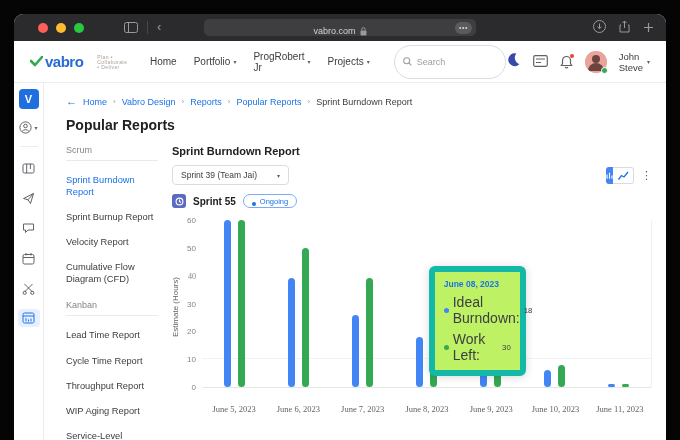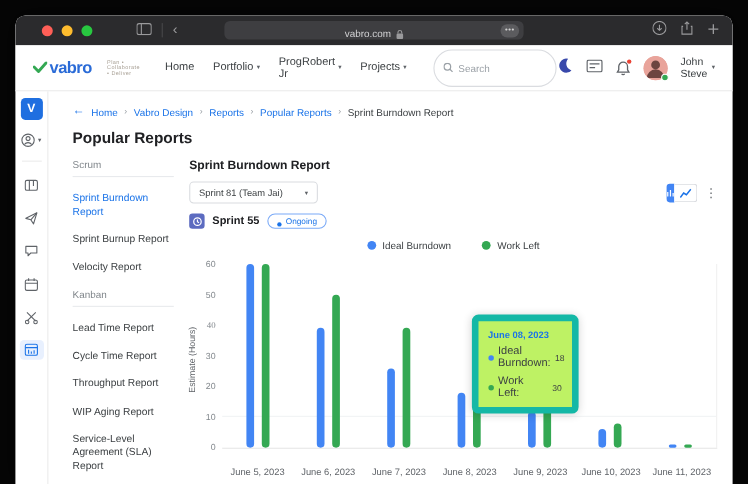--- a/index.html
+++ b/index.html
@@ -105,28 +105,28 @@
   .ylabel { position:absolute; left:3px; top:46%; transform:translate(-50%,-50%) rotate(-90deg);
             font-size:8px; color:#5f6368; white-space:nowrap; }
   .plot { position:absolute; left:30px; right:4px; top:8px; bottom:30px;
           border-bottom:1px solid #e6e6e6; border-right:1px solid #f1f1f1; }
   .ytick { position:absolute; right:calc(100% + 6px); transform:translateY(50%); font-size:8px; color:#80868b; }
   .gridline { position:absolute; left:0; right:0; height:1px; background:#f1f3f4; }
   .bar-group { position:absolute; bottom:0; height:100%; display:flex; align-items:flex-end;
                justify-content:center; gap:7px; }
   .bar { width:7px; border-radius:4px; min-height:3px; }
   .x-labels { position:absolute; left:30px; right:4px; bottom:4px; display:flex; }
-  .x-labels span { flex:1; text-align:center; font-size:8.5px; color:#5f6368; }
+  .x-labels span { flex:1; text-align:center; font-size:8.5px; color:#5f6368;font-family:Liberation Serif, serif; }
 
   .tooltip { position:absolute; left:50.5%; top:46px; width:97px; background:#bef264; border:6px solid #14b8a6;
              border-radius:6px; box-shadow:0 1px 8px rgba(0,0,0,.16); padding:7px 9px; z-index:5; }
   .tt-title { font-size:8.5px; font-weight:bold; color:#1a73e8; }
   .tt-row { display:flex; align-items:center; gap:4px; margin-top:5px; }
   .tt-dot { width:5px; height:5px; border-radius:50%; flex-shrink:0; }
-  .tt-label { font-size:10px; color:#3c4043; }
+  .tt-label { font-size:14px; color:#3c4043; }
   .tt-val { margin-left:auto; font-size:7.8px; color:#3c4043; }
 </style>
 </head>
 <body>
 
 <div class="stage">
   <div class="window">
 
     <div class="chrome">
       <div class="lights">
@@ -318,37 +318,38 @@
           <div class="page-title">Popular Reports</div>
 
           <div class="columns">
 
             <aside class="report-nav">
                 <div class="nav-section">
                   <div class="nav-section-title">Scrum</div>
                   <div class="report-nav-item active">Sprint Burndown Report</div>
                   <div class="report-nav-item">Sprint Burnup Report</div>
                   <div class="report-nav-item">Velocity Report</div>
+                  <div class="report-nav-item">Cumulative Flow Diagram (CFD)</div>
                 </div>
                 <div class="nav-section">
                   <div class="nav-section-title">Kanban</div>
                   <div class="report-nav-item">Lead Time Report</div>
                   <div class="report-nav-item">Cycle Time Report</div>
                   <div class="report-nav-item">Throughput Report</div>
                   <div class="report-nav-item">WIP Aging Report</div>
                   <div class="report-nav-item">Service-Level Agreement (SLA) Report</div>
                 </div>
               </aside>
 
             <main class="report-main">
               <div class="report-h2">Sprint Burndown Report</div>
 
               <div class="controls-row">
                 <div class="sprint-select">
-                  <span>Sprint 81 (Team Jai)</span>
+                  <span>Sprint 39 (Team Jai)</span>
                   <span class="caret">▾</span>
                 </div>
                 <div class="chart-btns">
                   <div class="seg">
                     <span class="seg-btn bar">
                       <svg width="10" height="9" viewBox="0 0 10 9">
                           <line x1="1.5" y1="9" x2="1.5" y2="3" stroke="#fff" stroke-width="1.6"></line>
                           <line x1="5" y1="9" x2="5" y2="0.5" stroke="#fff" stroke-width="1.6"></line>
                           <line x1="8.5" y1="9" x2="8.5" y2="4.5" stroke="#fff" stroke-width="1.6"></line>
                         </svg>
@@ -370,30 +371,20 @@
                       <path d="M4.5 2.6 v1.9 l1.4 1" fill="none" stroke="#fff" stroke-width="1.1"></path>
                     </svg>
                 </span>
                 <span class="sprint-name">Sprint 55</span>
                 <span class="status-pill">
                   <span class="status-dot"></span>
                   <span class="status-text">Ongoing</span>
                 </span>
               </div>
 
-              <div class="legend">
-                  <div class="legend-item">
-                    <span class="legend-dot" style="background: rgb(66, 133, 244);"></span>
-                    <span class="legend-label">Ideal Burndown</span>
-                  </div>
-                  <div class="legend-item">
-                    <span class="legend-dot" style="background: rgb(52, 168, 83);"></span>
-                    <span class="legend-label">Work Left</span>
-                  </div>
-                </div>
 
               <div class="chart">
                 <span class="ylabel">Estimate (Hours)</span>
                 <div class="plot">
                   <div class="tooltip">
                     <div class="tt-title">June 08, 2023</div>
                     <div id="tt-rows">
                         <div class="tt-row">
                           <span class="tt-dot" style="background: rgb(66, 133, 244);"></span>
                           <span class="tt-label">Ideal Burndown:</span>

